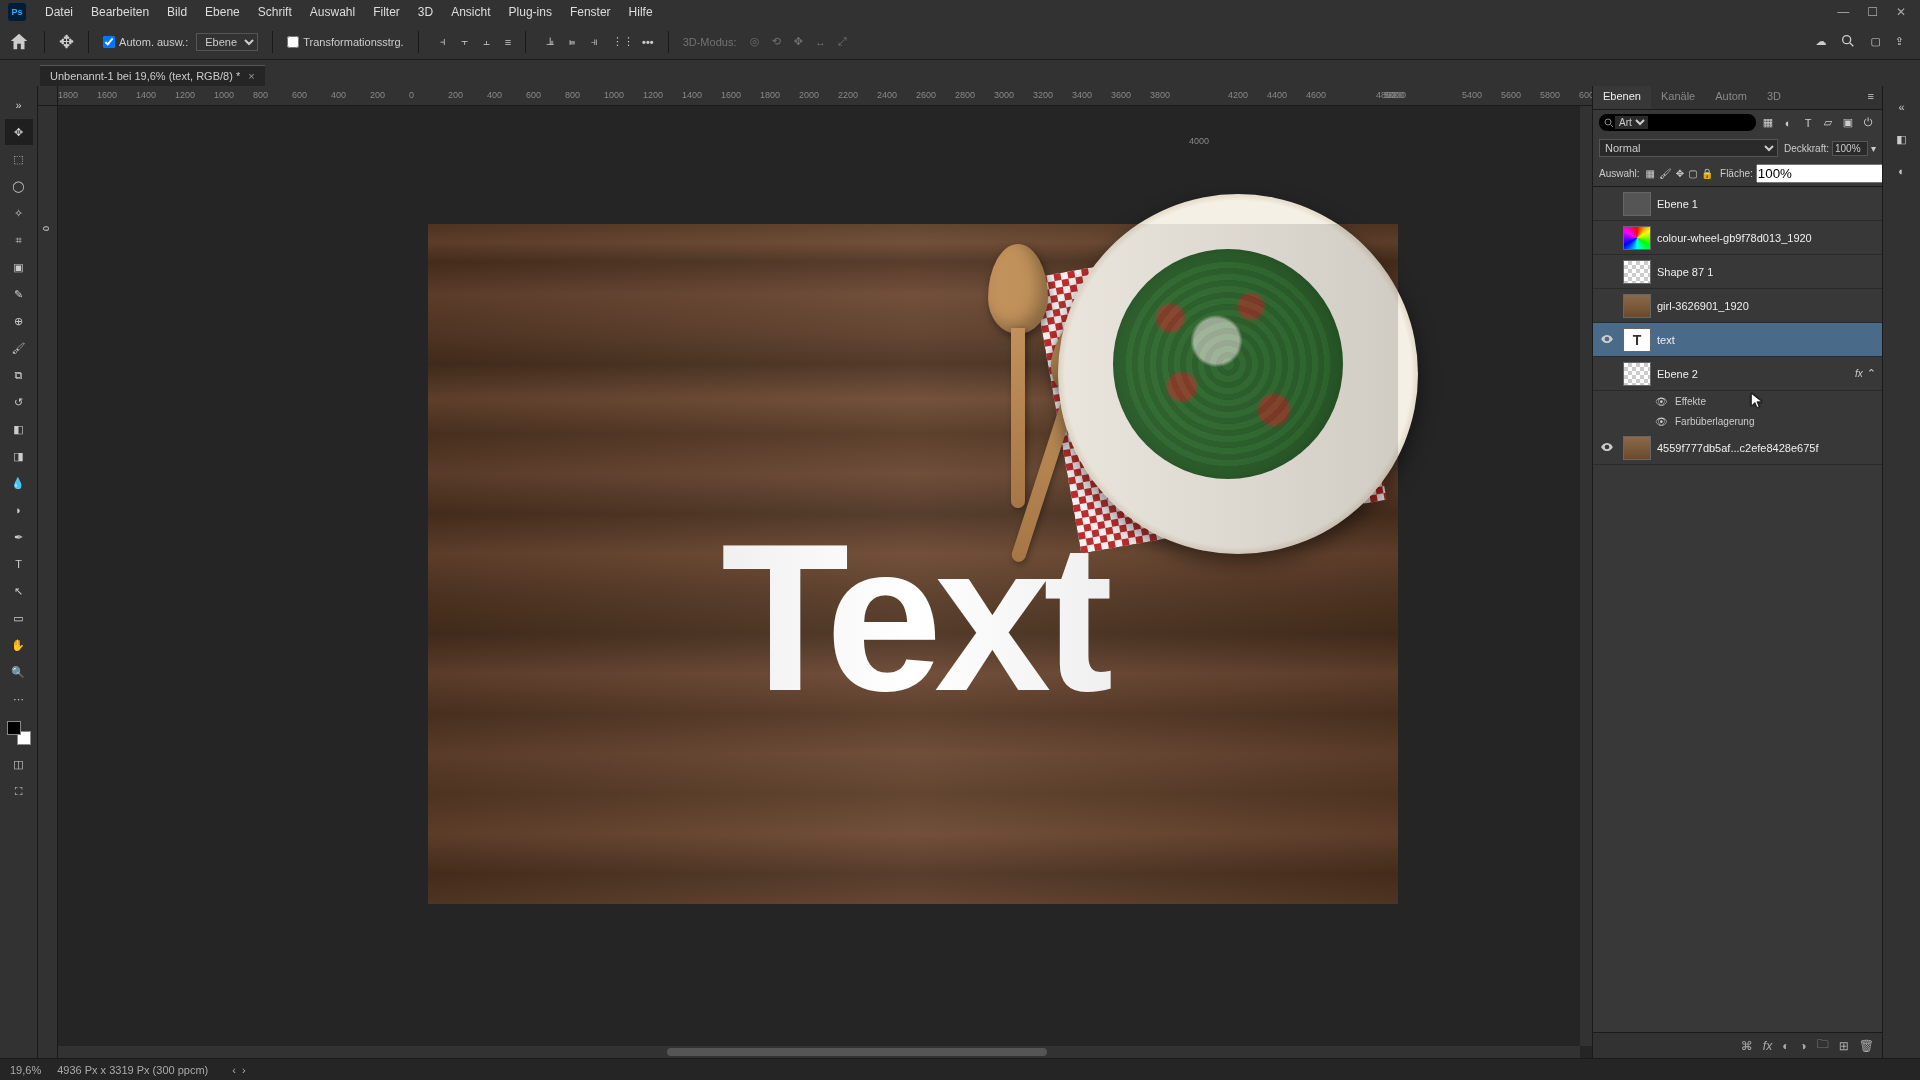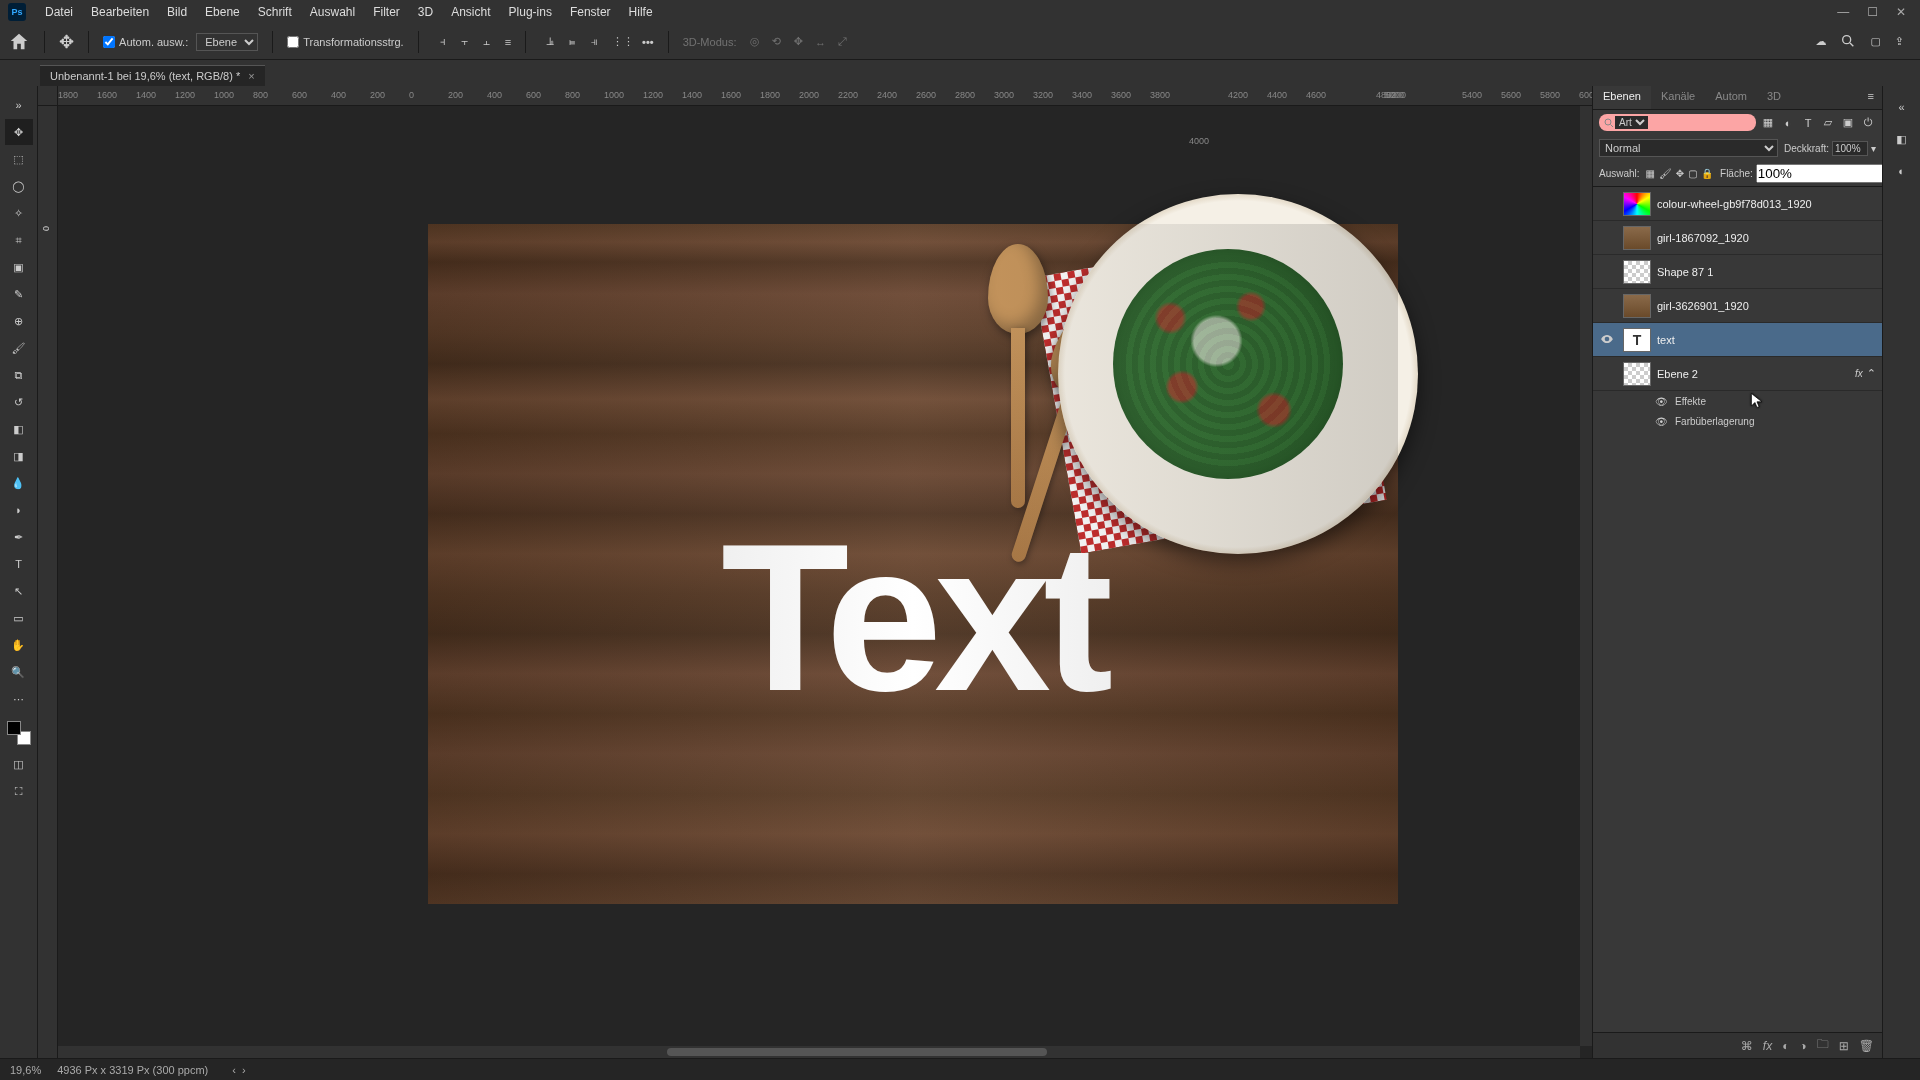--- a/index.html
+++ b/index.html
@@ -92,21 +92,21 @@
 .right-panels { width: 290px; background: #323232; border-left: 1px solid #1a1a1a; display: flex; flex-direction: column; }
 .right-stub { width: 38px; background: #323232; border-left: 1px solid #1a1a1a; padding-top: 8px; }
 .right-stub .stub-icon { width: 26px; height: 26px; margin: 0 auto 6px; display: flex; align-items: center; justify-content: center; cursor: pointer; }
 
 .panel-tabs { display: flex; height: 24px; background: #323232; border-bottom: 1px solid #1a1a1a; font-size: 11px; }
 .panel-tabs .ptab { padding: 4px 10px; cursor: pointer; color: #888; }
 .panel-tabs .ptab.active { color: #eee; background: #383838; }
 .panel-tabs .panel-menu { margin-left: auto; padding: 4px 8px; cursor: pointer; }
 
 .layer-search { display: flex; align-items: center; padding: 4px 6px; gap: 4px; background: #383838; }
-.layer-search .search-field { flex: 1; display: flex; align-items: center; background: #fca5a5; padding: 2px 4px; border-radius: 8px; }
+.layer-search .search-field { flex: 1; display: flex; align-items: center; background: #000000; padding: 2px 4px; border-radius: 8px; }
 .layer-search .search-field svg { width: 12px; height: 12px; }
 .layer-search select { background: #2a2a2a; border: none; color: #ccc; font-size: 10px; }
 .layer-search .filter-icons { display: flex; gap: 4px; }
 .layer-search .filter-icons span { width: 16px; height: 16px; display: flex; align-items: center; justify-content: center; cursor: pointer; font-size: 11px; }
 
 .blend-row { display: flex; align-items: center; padding: 4px 6px; gap: 6px; background: #383838; }
 .blend-row select { background: #2a2a2a; border: 1px solid #555; color: #ccc; font-size: 11px; flex: 1; padding: 1px; }
 .blend-row .opacity { display: flex; align-items: center; gap: 3px; font-size: 10px; }
 .blend-row input[type=text] { width: 36px; background: #2a2a2a; border: 1px solid #555; color: #ccc; font-size: 10px; padding: 1px 2px; }
 
@@ -383,27 +383,27 @@
       </div>
       <div class="fill">
         <span>Fläche:</span>
         <input type="text" value="100%" style="">
 
       </div>
     </div>
     <div class="layers-list" id="layers-list">
         <div class="layer-item">
           <div class="vis"></div>
+          <div class="thumb solid"></div>
+          <div class="lname">Ebene 1</div>
+        </div>
+        <div class="layer-item">
+          <div class="vis"></div>
           <div class="thumb wheel"></div>
           <div class="lname">colour-wheel-gb9f78d013_1920</div>
-        </div>
-        <div class="layer-item">
-          <div class="vis"></div>
-          <div class="thumb photo"></div>
-          <div class="lname">girl-1867092_1920</div>
         </div>
         <div class="layer-item">
           <div class="vis"></div>
           <div class="thumb checker"></div>
           <div class="lname">Shape 87 1</div>
         </div>
         <div class="layer-item">
           <div class="vis"></div>
           <div class="thumb photo"></div>
           <div class="lname">girl-3626901_1920</div>
@@ -417,20 +417,27 @@
         </div>
         <div class="layer-item">
           <div class="vis"></div>
           <div class="thumb checker"></div>
           <div class="lname">Ebene 2</div>
           <span class="fx">fx</span>
           <span class="arrow">⌃</span>
         </div>
         <div class="layer-sub"><span class="vis">👁</span>Effekte</div>
         <div class="layer-sub"><span class="vis">👁</span>Farbüberlagerung</div>
+        <div class="layer-item">
+          <div class="vis"><svg viewBox="0 0 24 24">
+              <path d="M12 5c-7 0-10 7-10 7s3 7 10 7 10-7 10-7-3-7-10-7zm0 11a4 4 0 110-8 4 4 0 010 8z"></path>
+            </svg></div>
+          <div class="thumb photo"></div>
+          <div class="lname">4559f777db5af...c2efe8428e675f</div>
+        </div>
       </div>
     <div class="panel-footer">
       <span>⌘</span>
       <span><i>fx</i></span>
       <span>◐</span>
       <span>◑</span>
       <span>🗀</span>
       <span>⊞</span>
       <span>🗑</span>
     </div>

